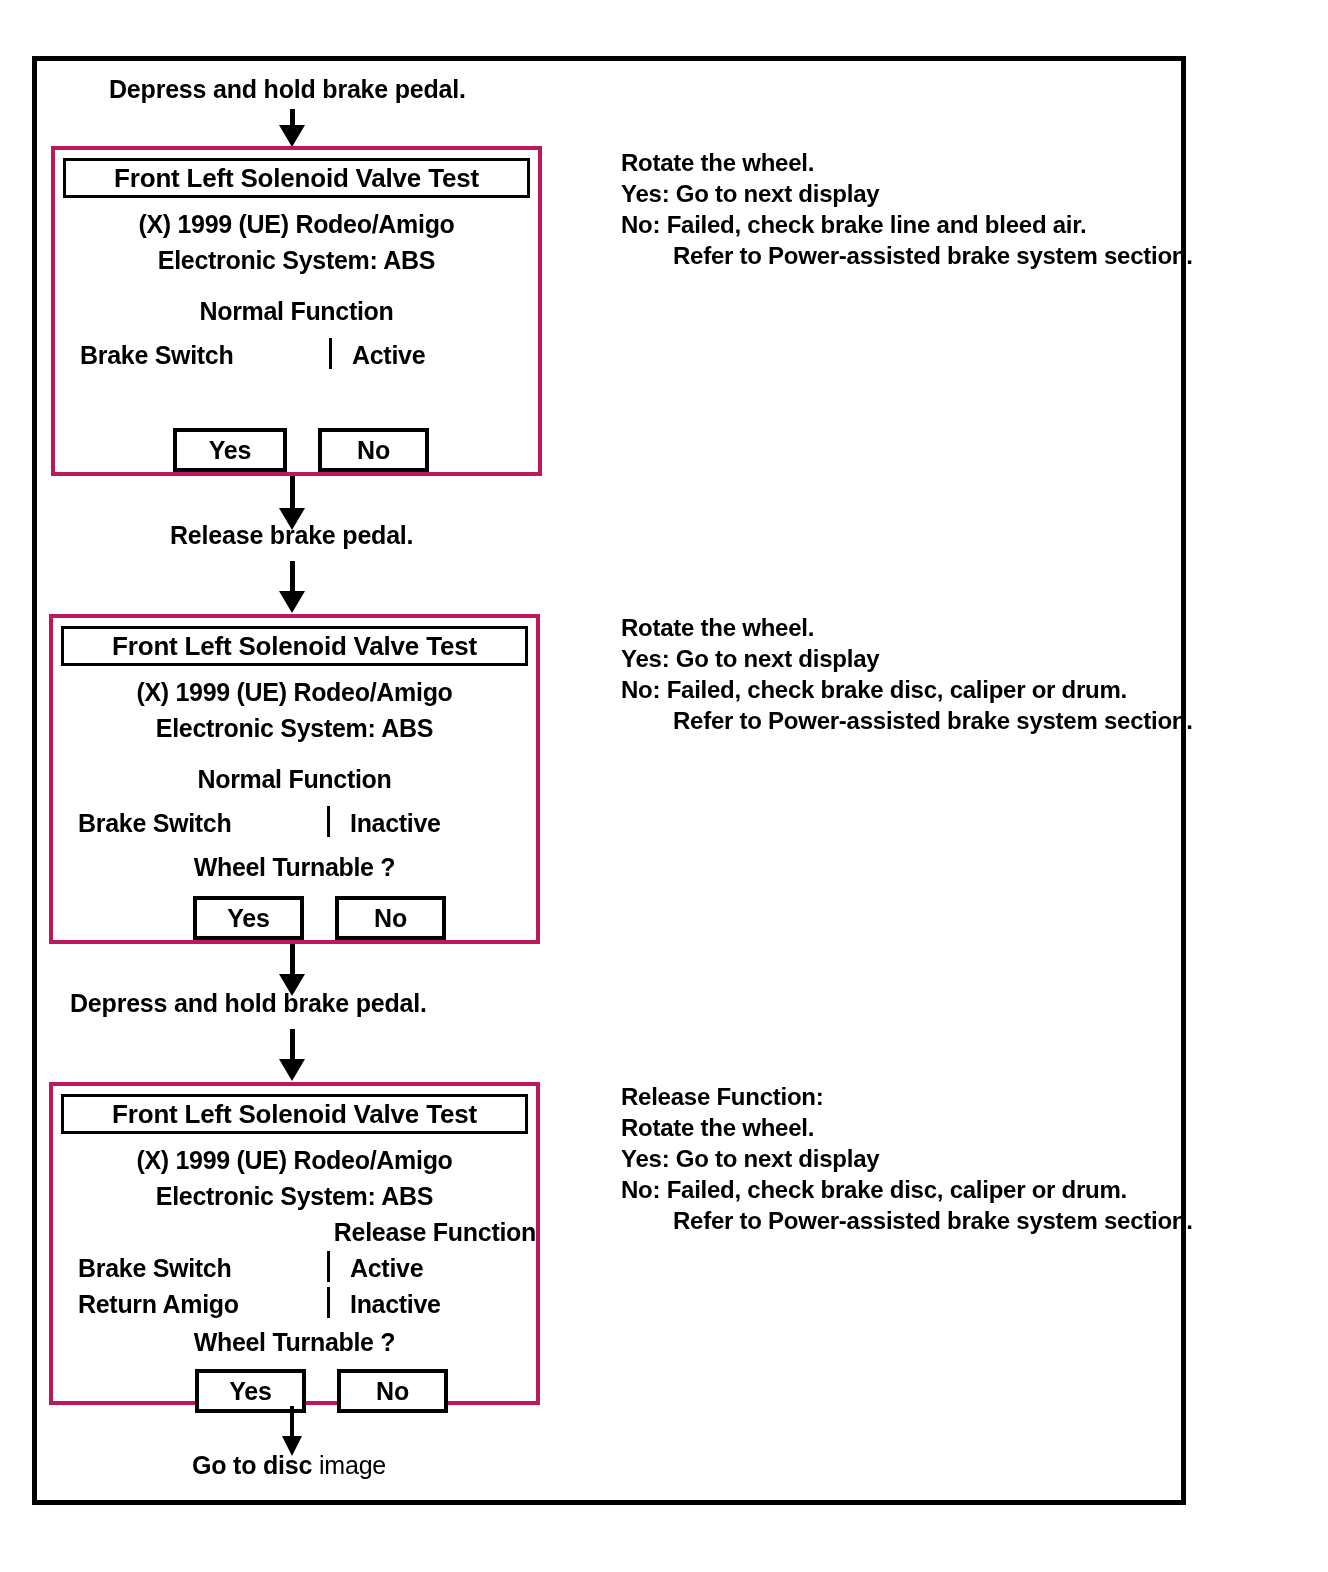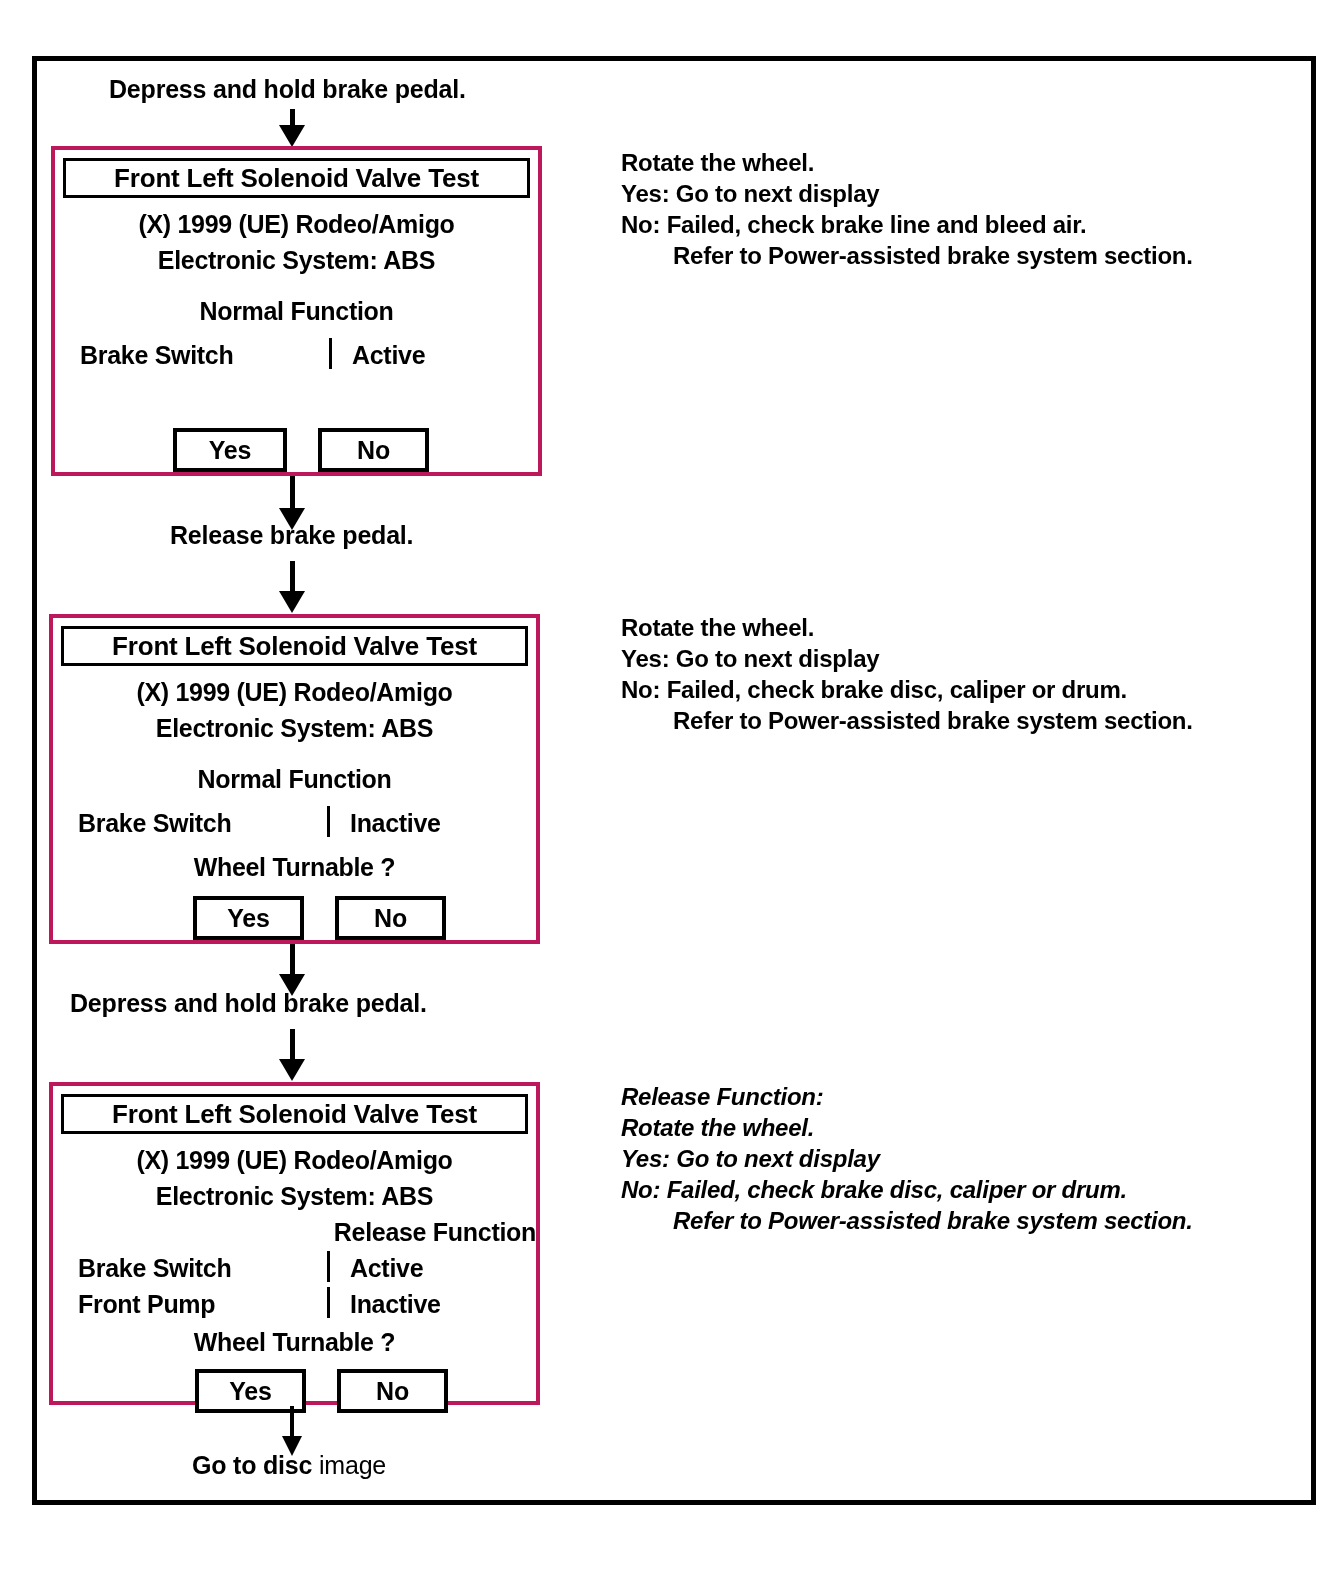--- a/index.html
+++ b/index.html
@@ -14,21 +14,21 @@
     font-family: "Liberation Sans", sans-serif;
     color: #000000;
     overflow: hidden;
   }
 
   
   #outer-frame {
     position: absolute;
     left: 32px;
     top: 56px;
-    width: 1284px;
+    width: 1154px;
     height: 1449px;
     border: 5px solid #000;
     box-sizing: border-box;
     background: #fff;
   }
 
   
   .flow-caption {
     position: absolute;
     font-size: 25px;
@@ -258,33 +258,33 @@
 
     <div class="display-line" style="top:132px;text-align:right;">Release Function</div>
 
     <div class="status-row" style="top:168px;">
       <span class="st-label">Brake Switch</span>
       <span class="st-sep"></span>
       <span class="st-value">Active</span>
     </div>
 
     <div class="status-row" style="top:204px;">
-      <span class="st-label">Front Pump</span>
+      <span class="st-label">Return Amigo</span>
       <span class="st-sep"></span>
       <span class="st-value">Inactive</span>
     </div>
 
     <div class="display-line" style="top:242px;">Wheel Turnable ?</div>
 
     <div class="btn" style="left:142px; top:283px; width:111px; height:44px;">Yes</div>
 
     <div class="btn" style="left:284px; top:283px; width:111px; height:44px;">No</div>
   </div>
 
-  <div class="note-block" style="left:584px; top:1020px;font-style:italic;">
+  <div class="note-block" style="left:584px; top:1020px;">
     <span class="note-line">Release Function:</span>
     <span class="note-line">Rotate the wheel.</span>
     <span class="note-line">Yes: Go to next display</span>
     <span class="note-line">No:  Failed, check brake disc, caliper or drum.</span>
     <span class="note-line indent">Refer to Power-assisted brake system section.</span>
   </div>
 
   <div class="arrow thin" style="left:245px; top:1345px; height:52px;">
     <div class="shaft" style="height:32px;"></div>
     <div class="head" style="top:30px;"></div>

